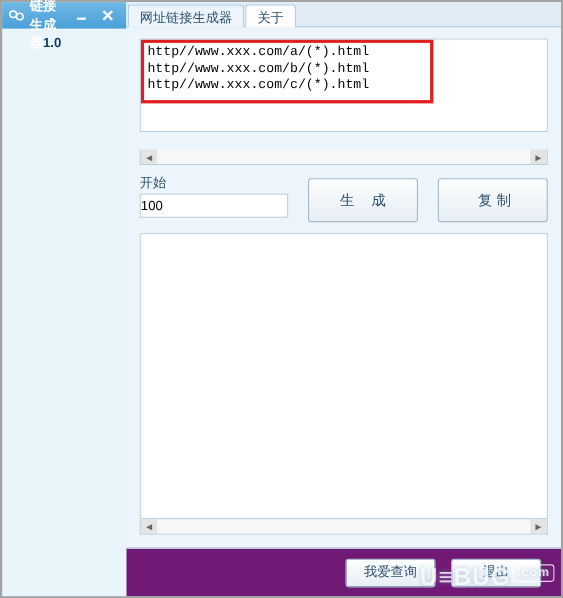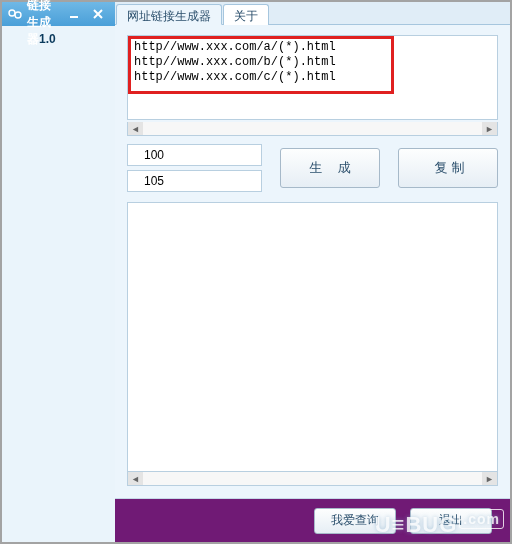--- a/index.html
+++ b/index.html
@@ -77,21 +77,21 @@
     padding: 10px 12px 12px 12px;
     display: flex; flex-direction: column;
     background: #ecf5fc;
   }
 
   .templates-wrap {
     position: relative;
     border: 1px solid #b8cfe0;
     background: #fff;
     height: 85px;
-    margin-bottom: 2px;
+    margin-bottom: 16px;
     overflow: hidden;
   }
   .templates-text {
     width: 100%; height: 100%;
     border: none; outline: none; resize: none;
     font-family: "Courier New", monospace;
     font-size: 12px;
     line-height: 15px;
     padding: 4px 6px;
     white-space: pre;
@@ -124,21 +124,21 @@
     display: flex;
     align-items: flex-start;
     gap: 18px;
     margin-bottom: 10px;
   }
   .num-col { width: 135px; }
   .label { color: #2b4f6c; margin-bottom: 1px; font-size: 12px; }
   .num-input {
     width: 100%; height: 22px;
     border: 1px solid #b8cfe0;
-    padding: 2px 16px;
+    padding: 2px 0;
     font-size: 12px;
     background: #fff;
   }
 
   .big-btn {
     width: 100px; height: 40px;
     background: linear-gradient(#fdfefe, #e6eef5);
     border: 1px solid #a6b9c9;
     border-radius: 3px;
     color: #2b4f6c;
@@ -203,21 +203,21 @@
     position: absolute;
     right: 6px; bottom: 4px;
     font-size: 22px; font-weight: 900;
     letter-spacing: 1px;
     color: rgba(255,255,255,0.8);
     text-shadow: 0 0 4px rgba(130,170,200,0.6);
     pointer-events: none;
     font-family: Arial, sans-serif;
   }
   .watermark .tld {
-    font-size: 14px;
+    font-size: 11px;
     border: 1px solid rgba(255,255,255,0.8);
     padding: 1px 3px;
     border-radius: 3px;
     vertical-align: super;
     margin-left: 2px;
     font-weight: bold;
   }
 </style>
 </head>
 <body>
@@ -266,23 +266,23 @@
         <div class="highlight-box"></div>
       </div>
       <div class="hscrollbar">
         <div class="arrow">◄</div>
         <div class="track"></div>
         <div class="arrow">►</div>
       </div>
 
       <div class="controls-row">
         <div class="num-col">
+          <div class="label">开始</div>
           <input class="num-input" type="text" value="100" style="">
           <div style="height:4px"></div>
-          <input class="num-input" type="text" value="105" style="">
         </div>
 
         <button class="big-btn">生 成</button>
         <button class="big-btn" style="letter-spacing:4px;padding-left:7px">复制</button>
       </div>
 
       <div class="output-wrap">
         <textarea class="output-text" spellcheck="false" style=""></textarea>
       </div>
       <div class="hscrollbar2">

